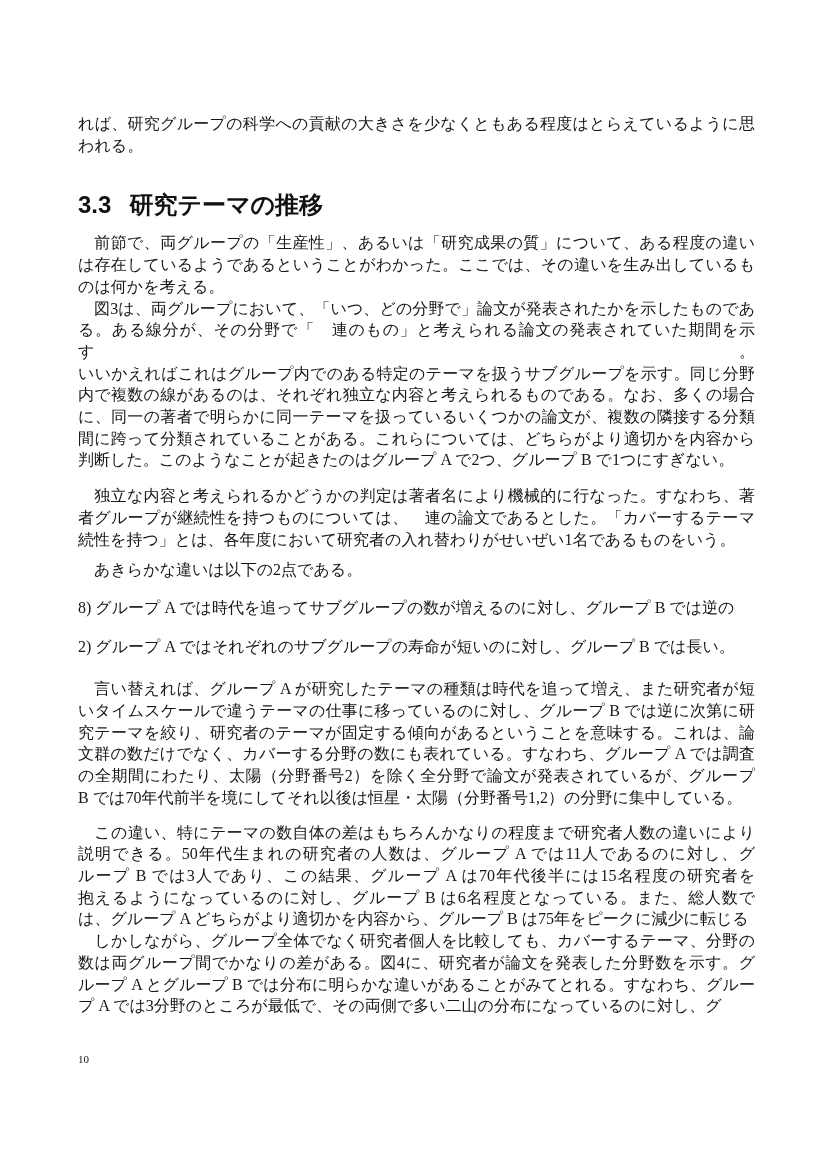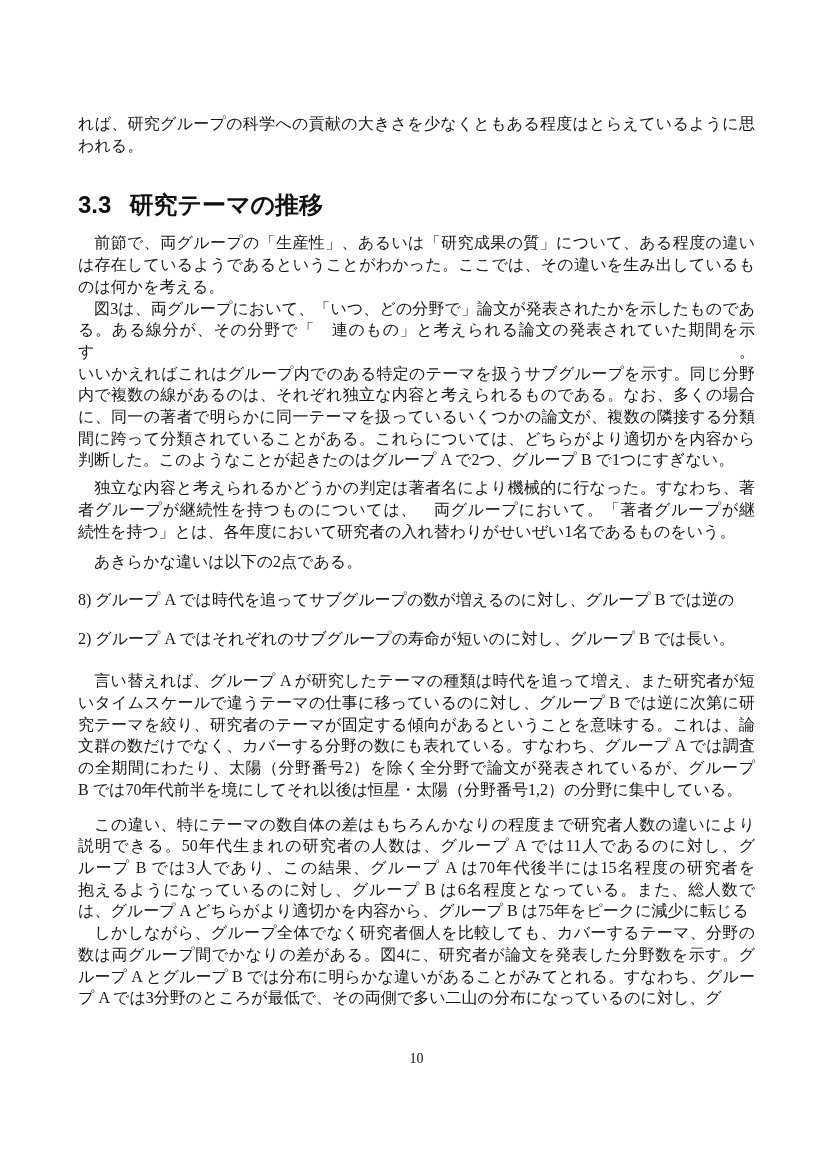--- a/index.html
+++ b/index.html
@@ -36,34 +36,33 @@
   }
   .heading {
     margin: 35px 0 13px 0;
     font-family: "Liberation Sans", "DejaVu Sans", sans-serif;
     font-weight: bold;
     font-size: 24px;
     line-height: 28px;
     color: #111111;
   }
   .heading .sec-num { margin-right: 18px; }
-  .p3  { margin-top: 6px; }
+  .p3  { margin-top: 14px; }
   .p4  { margin-top: 9px; }
   .li1 { margin-top: 16px; }
   .li2 { margin-top: 17px; }
   .p5  { margin-top: 21px; }
   .p6  { margin-top: 13px; }
   .p7  { }
   .footer {
     position: absolute;
     left: 78px;
     top: 1049px;
     width: 677px;
-    text-align: center;
-    font-size: 14px;
+    font-size: 11px;
     line-height: 20px;
   }
 </style>
 </head>
 <body>
 
 <div class="page">
   <div class="content">
 
     <div class="para p-intro">
@@ -86,21 +85,21 @@
         <div class="line">る。ある線分が、その分野で「　連のもの」と考えられる論文の発表されていた期間を示す。</div>
         <div class="line">いいかえればこれはグループ内でのある特定のテーマを扱うサブグループを示す。同じ分野</div>
         <div class="line">内で複数の線があるのは、それぞれ独立な内容と考えられるものである。なお、多くの場合</div>
         <div class="line">に、同一の著者で明らかに同一テーマを扱っているいくつかの論文が、複数の隣接する分類</div>
         <div class="line">間に跨って分類されていることがある。これらについては、どちらがより適切かを内容から</div>
         <div class="line">判断した。このようなことが起きたのはグループ A で2つ、グループ B で1つにすぎない。</div>
       </div>
 
     <div class="para p3">
         <div class="line">　独立な内容と考えられるかどうかの判定は著者名により機械的に行なった。すなわち、著</div>
-        <div class="line">者グループが継続性を持つものについては、　両グループにおいて。「著者グループが継</div>
+        <div class="line">者グループが継続性を持つものについては、　連の論文であるとした。「カバーするテーマ</div>
         <div class="line">続性を持つ」とは、各年度において研究者の入れ替わりがせいぜい1名であるものをいう。</div>
       </div>
 
     <div class="para p4">
         <div class="line">　あきらかな違いは以下の2点である。</div>
       </div>
 
     <div class="para li1">
         <div class="line">8) グループ A では時代を追ってサブグループの数が増えるのに対し、グループ B では逆の</div>
       </div>

